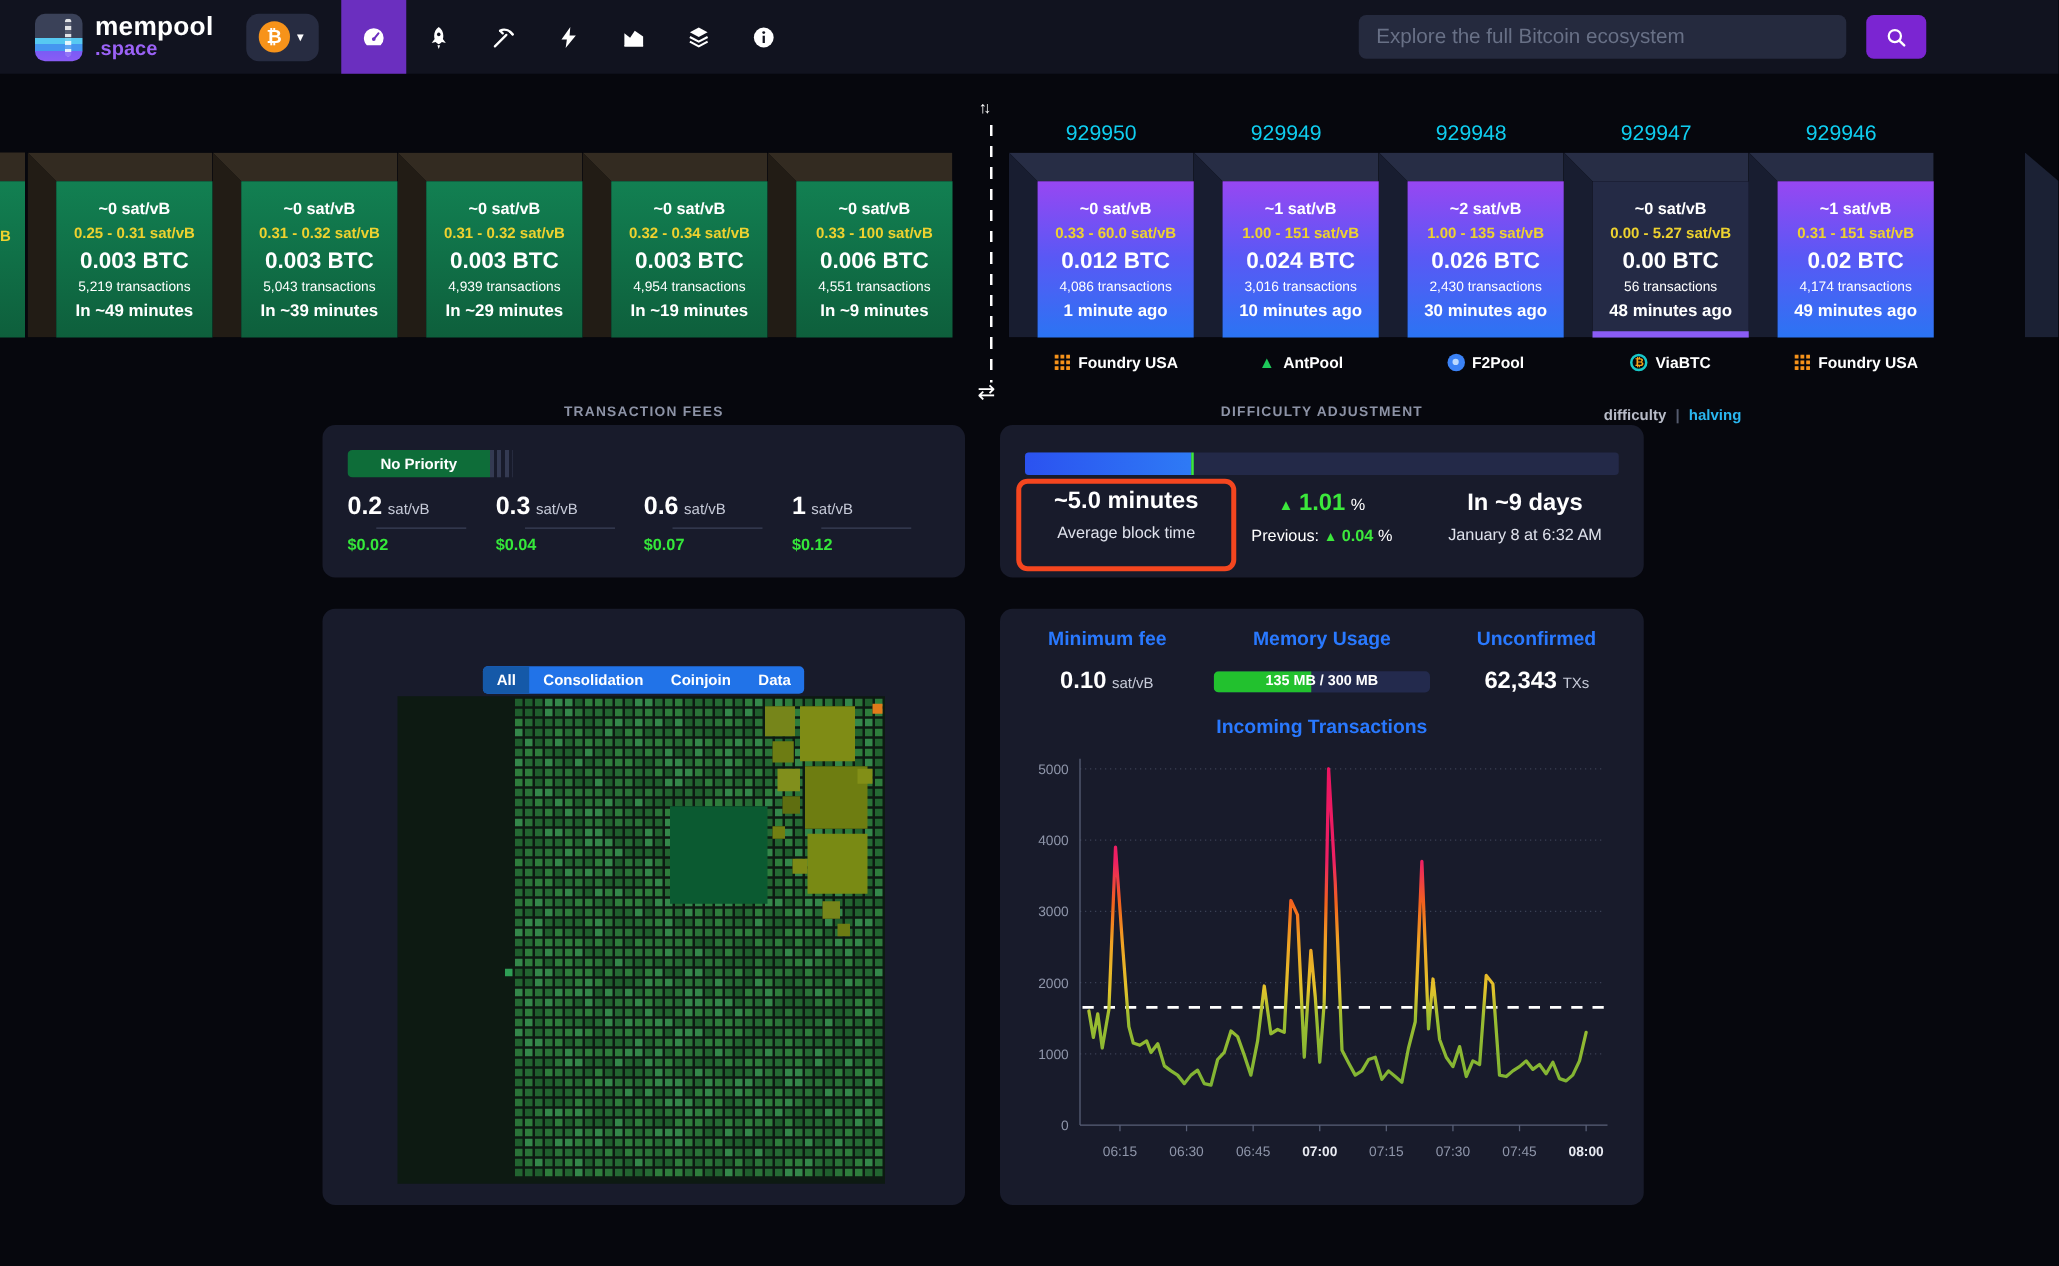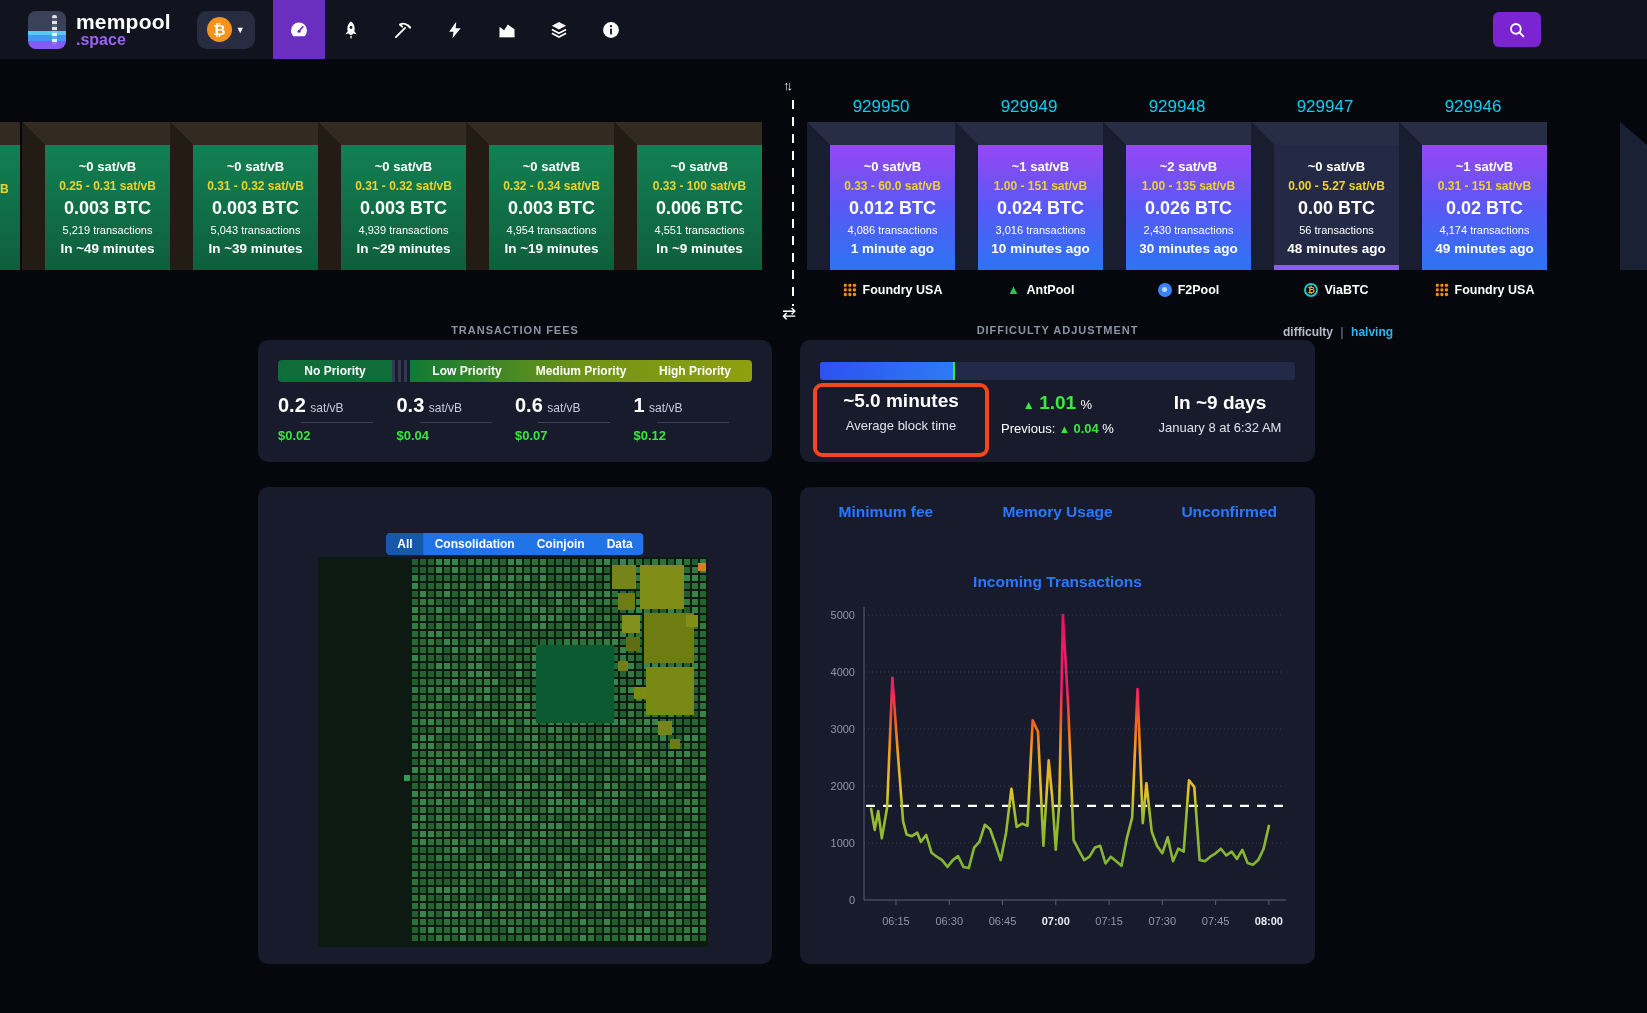--- a/index.html
+++ b/index.html
@@ -195,20 +195,21 @@
       </a>
       <a class="nav-item">
         <svg viewBox="0 0 24 24">
             <circle cx="12" cy="12" r="9.5" fill="#fff"></circle>
             <rect x="10.9" y="10.3" width="2.2" height="7" fill="#11131f"></rect>
             <circle cx="12" cy="7.3" r="1.4" fill="#11131f"></circle>
           </svg>
       </a>
     </nav>
     <div class="search-wrap">
+      <input class="search-input" type="text" placeholder="Explore the full Bitcoin ecosystem" style="">
       <button class="search-btn">
         <svg width="18" height="18" viewBox="0 0 24 24">
             <circle cx="10.5" cy="10.5" r="6.5" fill="none" stroke="#fff" stroke-width="2.4"></circle>
             <path stroke="#fff" stroke-width="2.6" stroke-linecap="round" d="m15.5 15.5 5 5"></path>
           </svg>
       </button>
     </div>
   </header>
 
   <div class="edge-left-top"></div>
@@ -359,25 +360,20 @@
     <span>Foundry USA</span>
   </div>
 
   <div class="edge-right"></div>
 
   <div class="panel-title" style="left:258px;top:324px;width:514px">TRANSACTION FEES</div>
   <div class="panel" id="fees-panel">
     <div class="fee-bar">
       <div class="fee-seg no">No Priority</div>
       <div class="fee-stripes"></div>
-      <div class="fee-grad">
-        <div class="fee-seg">Low Priority</div>
-        <div class="fee-seg">Medium Priority</div>
-        <div class="fee-seg">High Priority</div>
-      </div>
     </div>
     <div class="fee-cols">
       <div class="fee-col">
         <span class="fee-rate">0.2</span>
         <span class="fee-unit">sat/vB</span>
         <div class="fee-rule"></div>
         <div class="fee-usd">$0.02</div>
       </div>
       <div class="fee-col">
         <span class="fee-rate">0.3</span>
@@ -2238,20 +2234,36 @@
         <div class="tm-cell" style="left: 352px; top: 182px; width: 10px; height: 10px; background: rgb(109, 124, 19);"></div>
       </div>
   </div>
 
   <div class="panel" id="stats-panel">
     <div class="st-titles">
       <div class="st-col st-title">Minimum fee</div>
       <div class="st-col st-title">Memory Usage</div>
       <div class="st-col st-title">Unconfirmed</div>
     </div>
+    <div class="st-vals">
+      <div class="st-col">
+        <span class="st-big">0.10</span>
+        <span class="st-unit">sat/vB</span>
+      </div>
+      <div class="st-col">
+        <div class="mem-bar">
+          <div class="mem-fill" style="width: 45%;"></div>
+          <div class="mem-label">135 MB / 300 MB</div>
+        </div>
+      </div>
+      <div class="st-col">
+        <span class="st-big">62,343</span>
+        <span class="st-unit">TXs</span>
+      </div>
+    </div>
     <div class="chart-title">Incoming Transactions</div>
     <div class="chart-wrap" id="chart"><svg width="479" height="350" viewBox="0 0 479 350">
           <defs>
             <linearGradient id="lg" gradientUnits="userSpaceOnUse" x1="0" y1="305" x2="0" y2="20">
               <stop offset="0%" stop-color="#6fae35"></stop>
               <stop offset="30%" stop-color="#9abd31"></stop>
               <stop offset="38%" stop-color="#e3c32b"></stop>
               <stop offset="52%" stop-color="#f0a024"></stop>
               <stop offset="62%" stop-color="#f2641c"></stop>
               <stop offset="74%" stop-color="#ee2063"></stop>

